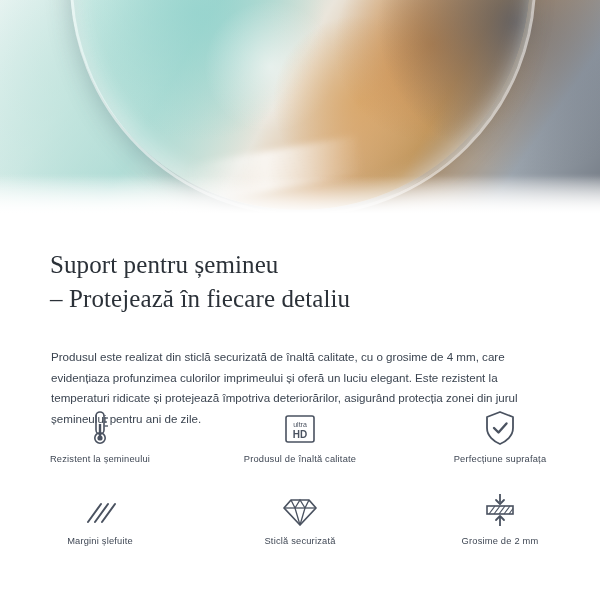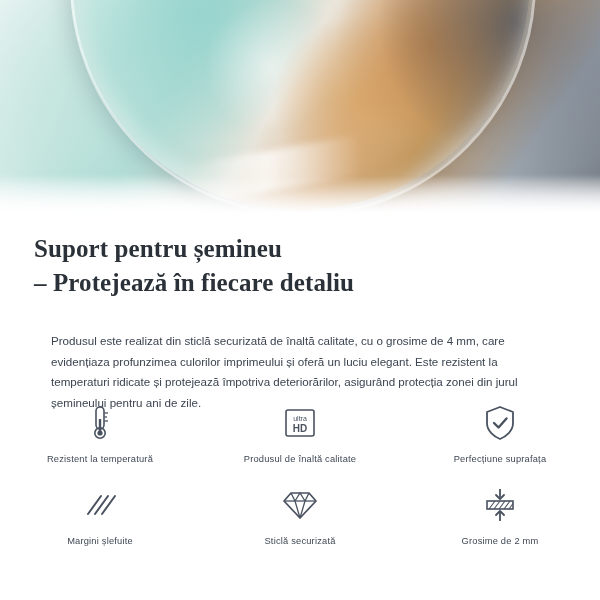--- a/index.html
+++ b/index.html
@@ -98,26 +98,26 @@
   }
 
   
   .content {
     position: absolute;
     left: 0;
     top: 222px;
     width: 600px;
   }
   .headline {
-    margin: 0;
+    margin: 16px;
     padding: 10px 34px 0 34px;
     font-family: "Liberation Serif", serif;
     font-size: 25px;
     line-height: 34px;
-    font-weight: 700;
+    font-weight: 400;
     color: #2b3138;
     letter-spacing: 0.1px;
   }
   .headline .line2 {
     display: block;
   }
   .body-copy {
     margin: 17px;
     padding: 14px 56px 0 34px;
     font-size: 11.6px;
@@ -138,21 +138,21 @@
   .feature {
     display: flex;
     flex-direction: column;
     align-items: center;
     justify-content: flex-start;
   }
   .feature-icon {
     width: 52px;
     height: 46px;
     display: flex;
-    align-items: center;
+    align-items: flex-end;
     justify-content: center;
     color: #15803d;
   }
   .feature-label {
     margin-top: 8px;
     font-size: 9.3px;
     color: #3f4754;
     text-align: center;
     letter-spacing: 0.2px;
   }
@@ -195,21 +195,21 @@
         <svg width="26" height="36" viewBox="0 0 26 36">
           <rect x="9" y="2" width="8" height="22" rx="4" fill="none" stroke="#4a5260" stroke-width="1.6"></rect>
           <circle cx="13" cy="28" r="5.2" fill="none" stroke="#4a5260" stroke-width="1.6"></circle>
           <circle cx="13" cy="28" r="2.6" fill="#4a5260"></circle>
           <rect x="11.8" y="14" width="2.4" height="12" fill="#4a5260"></rect>
           <line x1="17.5" y1="8" x2="21" y2="8" stroke="#4a5260" stroke-width="1.3"></line>
           <line x1="17.5" y1="12" x2="20" y2="12" stroke="#4a5260" stroke-width="1.3"></line>
           <line x1="17.5" y1="16" x2="21" y2="16" stroke="#4a5260" stroke-width="1.3"></line>
         </svg>
       </span>
-      <span class="feature-label">Rezistent la temperatură</span>
+      <span class="feature-label">Rezistent la șemineului</span>
     </div>
 
     <div class="feature">
       <span class="feature-icon">
         <svg width="34" height="34" viewBox="0 0 34 34">
           <rect x="3" y="4" width="28" height="26" rx="2" fill="none" stroke="#4a5260" stroke-width="1.6"></rect>
           <text x="17" y="15" text-anchor="middle" font-family="Liberation Sans, sans-serif" font-size="7" fill="#4a5260">ultra</text>
           <text x="17" y="26" text-anchor="middle" font-family="Liberation Sans, sans-serif" font-size="10" font-weight="bold" fill="#4a5260">HD</text>
         </svg>
       </span>

